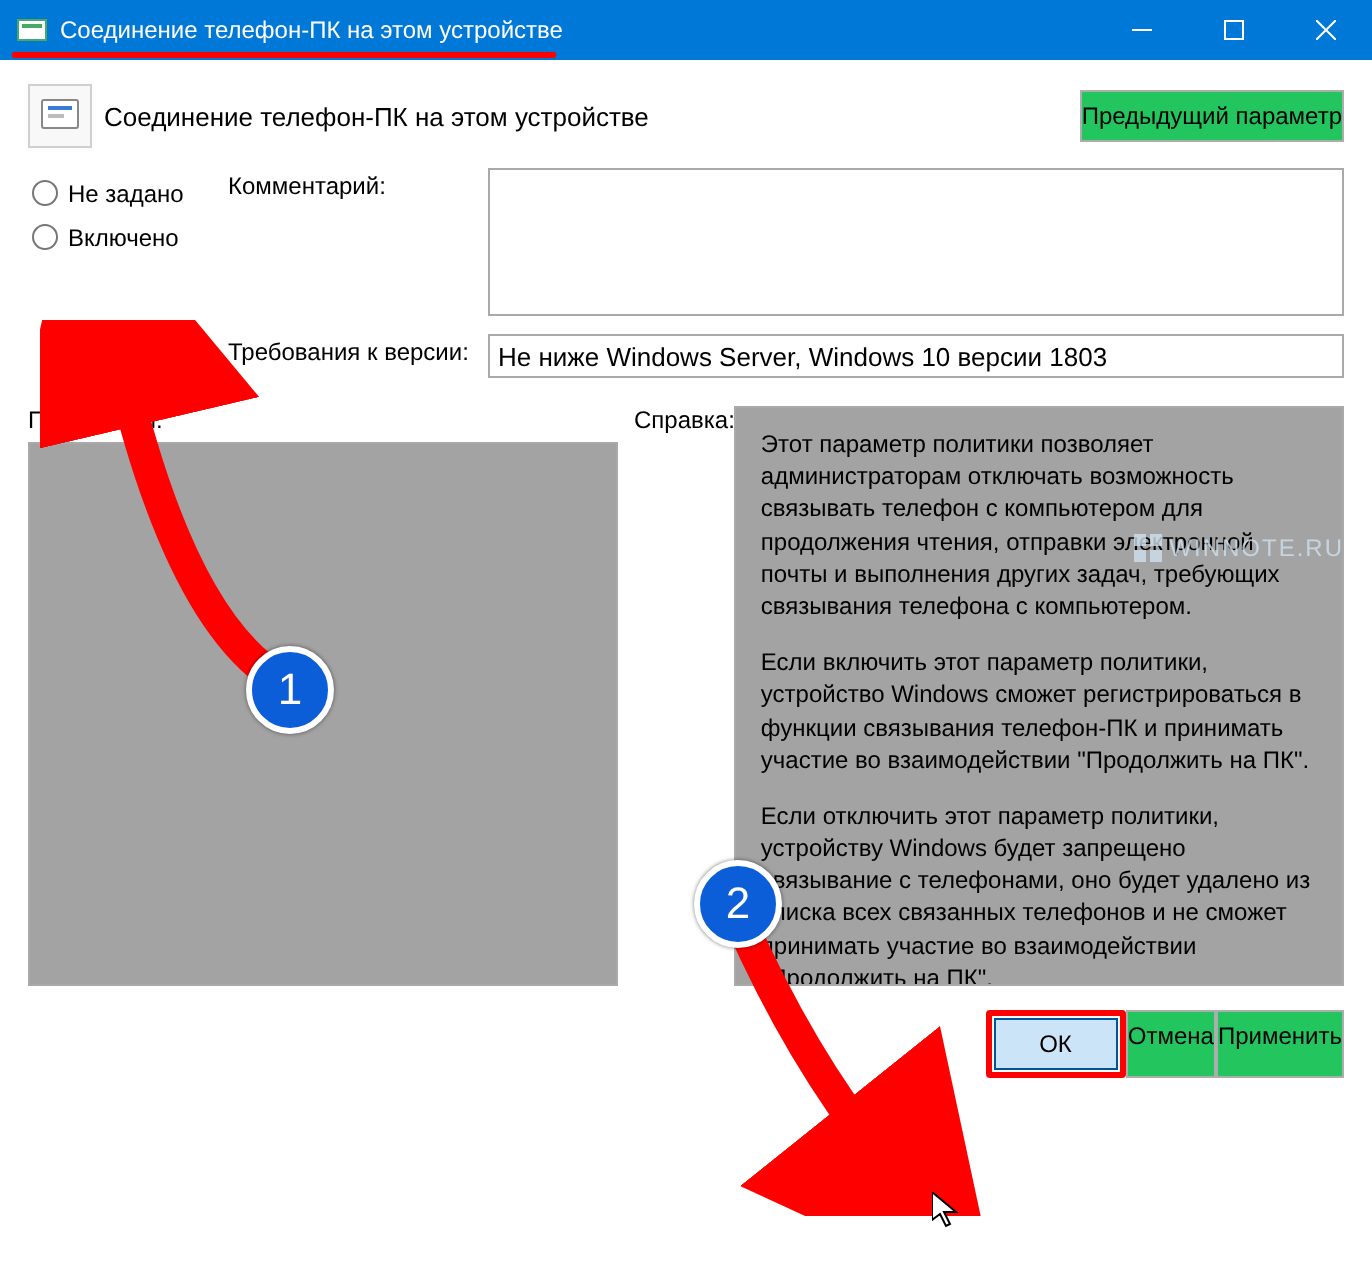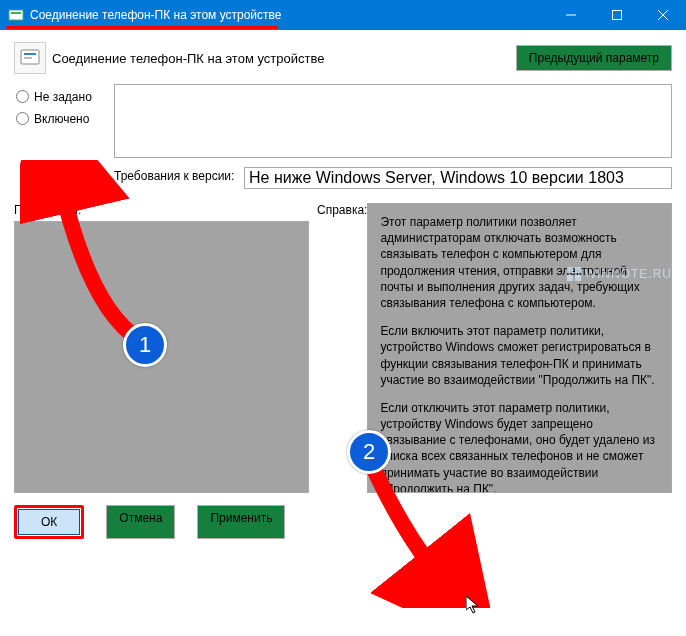--- a/index.html
+++ b/index.html
@@ -10,39 +10,39 @@
 .titlebar-text { flex: 1; font-size: 12px; }
 .sysbtns { display: flex; height:100%; }
 .sysbtn { width: 46px; display:flex; align-items:center; justify-content:center; color:#fff; }
 .title-underline { position:absolute; top:26px; left:6px; width:272px; height:3px; background:#ff0000; border-radius:1px; }
 .content { padding: 12px 14px 12px 14px; }
 .header-row { display:flex; align-items:center; margin-bottom:10px; }
 .header-row .hicon { width:32px; height:32px; margin-right:6px; display:flex; align-items:center; justify-content:center; border:1px solid #d0d0d0; background:#f8f8f8; }
 .header-row .hicon svg { display:block; }
 .page-title { font-size:13px; flex:1; }
 .navbtns { display:flex; gap:6px; }
-.btn { background:#15803d; border:1px solid #adadad; padding:5px 12px; cursor:default; font-size:12px; }
+.btn { background:#22c55e; border:1px solid #adadad; padding:5px 0; cursor:default; font-size:12px; }
 .row { display:flex; align-items:flex-start; margin-bottom:6px; }
 .radio-col { width:100px; }
 .radio-opt { display:flex; align-items:flex-start; margin:4px 0; padding:2px 2px; }
 .radio-opt input { margin:0 5px 0 0; }
 .highlight-box { border:3px solid #ff0000; border-radius:2px; }
 .label-col { width:130px; padding-top:2px; }
 .field-col { flex:1; }
 textarea.comment { width:100%; height:74px; resize:none; border:1px solid #a9a9a9; padding:2px; font-family:inherit; font-size:12px; overflow-y:scroll; }
-input.version { width:100%; height:22px; border:1px solid #a9a9a9; padding:2px 4px; font-size:16px; }
+input.version { width:100%; height:22px; border:1px solid #a9a9a9; padding:2px 4px; font-size:13px; }
 .lower { display:flex; gap:8px; margin-top:14px; }
 .left-col { width:295px; display:flex; flex-direction:column; }
 .right-col { flex:1; display:flex; flex-direction:row; }
 .section-label { margin-bottom:4px; }
 .panel { border:1px solid #a9a9a9; background:#a3a3a3; flex:1; overflow:auto; padding:4px 6px; font-size:12px; line-height:1.35; }
 .left-col .panel { height:290px; }
 .right-col .panel { height:290px; padding:10px 12px; }
 .right-col .panel p { margin:0 0 12px 0; }
-.footer { display:flex; gap:22px; margin-top:12px; padding-right:0; }
+.footer { display:flex; justify-content:flex-end; gap:0; margin-top:12px; padding-right:0; }
 .btn-ok-wrap { border:3px solid #ff0000; padding:1px; border-radius:2px; display:inline-block; }
 .btn.ok { background:#cce4f7; border-color:#005499; padding:5px 22px; }
 .badge { position:absolute; width:44px; height:44px; border-radius:50%; background:#0b5ed7; border:3px solid #fff; color:#fff; display:flex; align-items:center; justify-content:center; font-size:22px; font-weight:400; box-shadow:0 0 2px rgba(0,0,0,0.5); z-index:55; }
 .badge.b1 { top:323px; left:123px; }
 .badge.b2 { top:430px; left:347px; }
 svg.arrow { position:absolute; z-index:50; pointer-events:none; }
 .watermark { position:absolute; top:266px; right:14px; color:#cfe0ef; font-size:18px; letter-spacing:1px; font-weight:500; z-index:30; display:flex; align-items:center; gap:3px; opacity:0.8; }
 .watermark svg { display:inline-block; }
 .cursor { position:absolute; top:596px; left:466px; z-index:60; }
 </style>
@@ -98,20 +98,21 @@
     <div class="radio-col">
       <label class="radio-opt">
         <input type="radio" name="state" style="">
         <span>Не задано</span>
       </label>
       <label class="radio-opt">
         <input type="radio" name="state" style="">
         <span>Включено</span>
       </label>
     </div>
+    <div class="label-col">Комментарий:</div>
     <div class="field-col">
       <textarea class="comment" style=""></textarea>
     </div>
   </div>
 
   <div class="row">
     <div class="radio-col"></div>
     <div class="label-col">Требования к версии:</div>
     <div class="field-col">
       <input class="version" readonly="" value="Не ниже Windows Server, Windows 10 версии 1803" style="">

